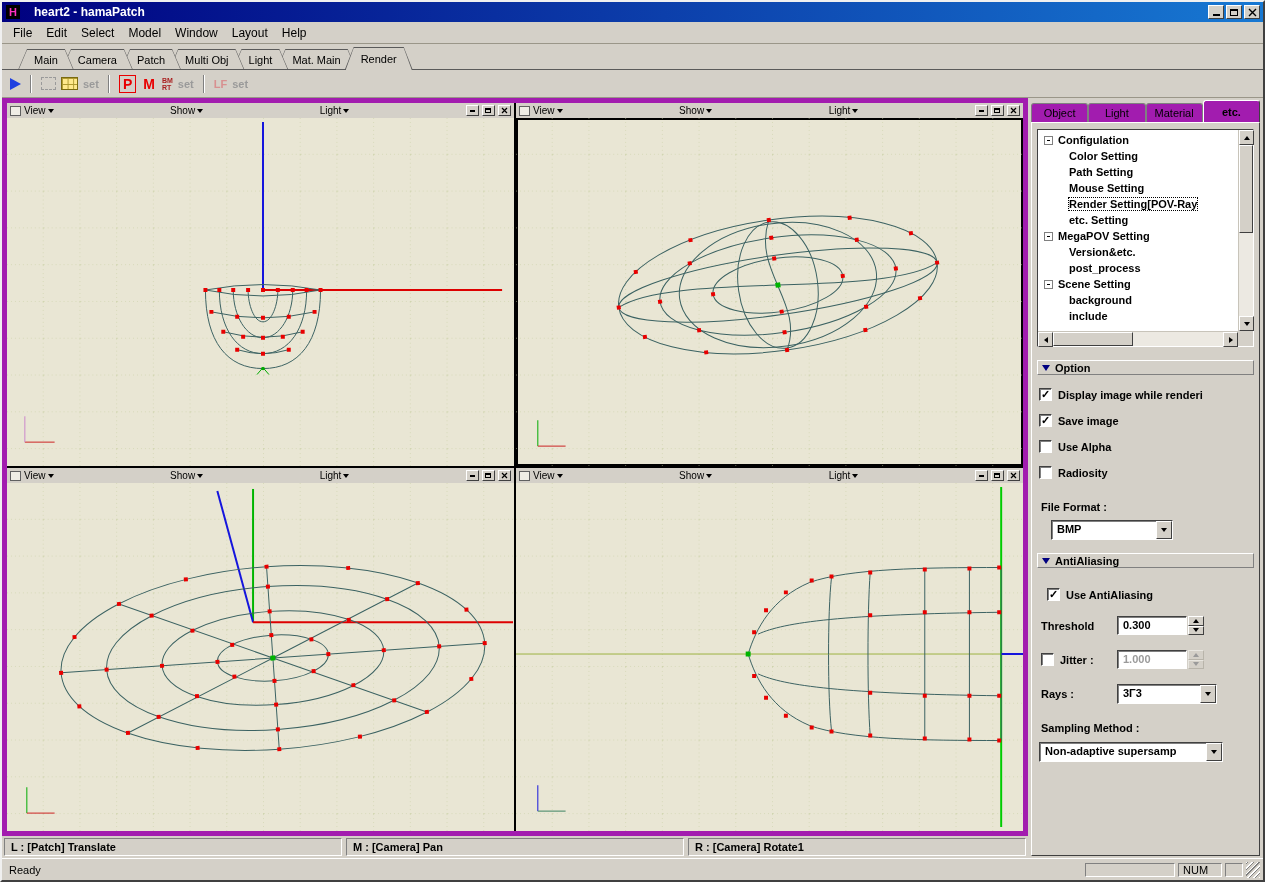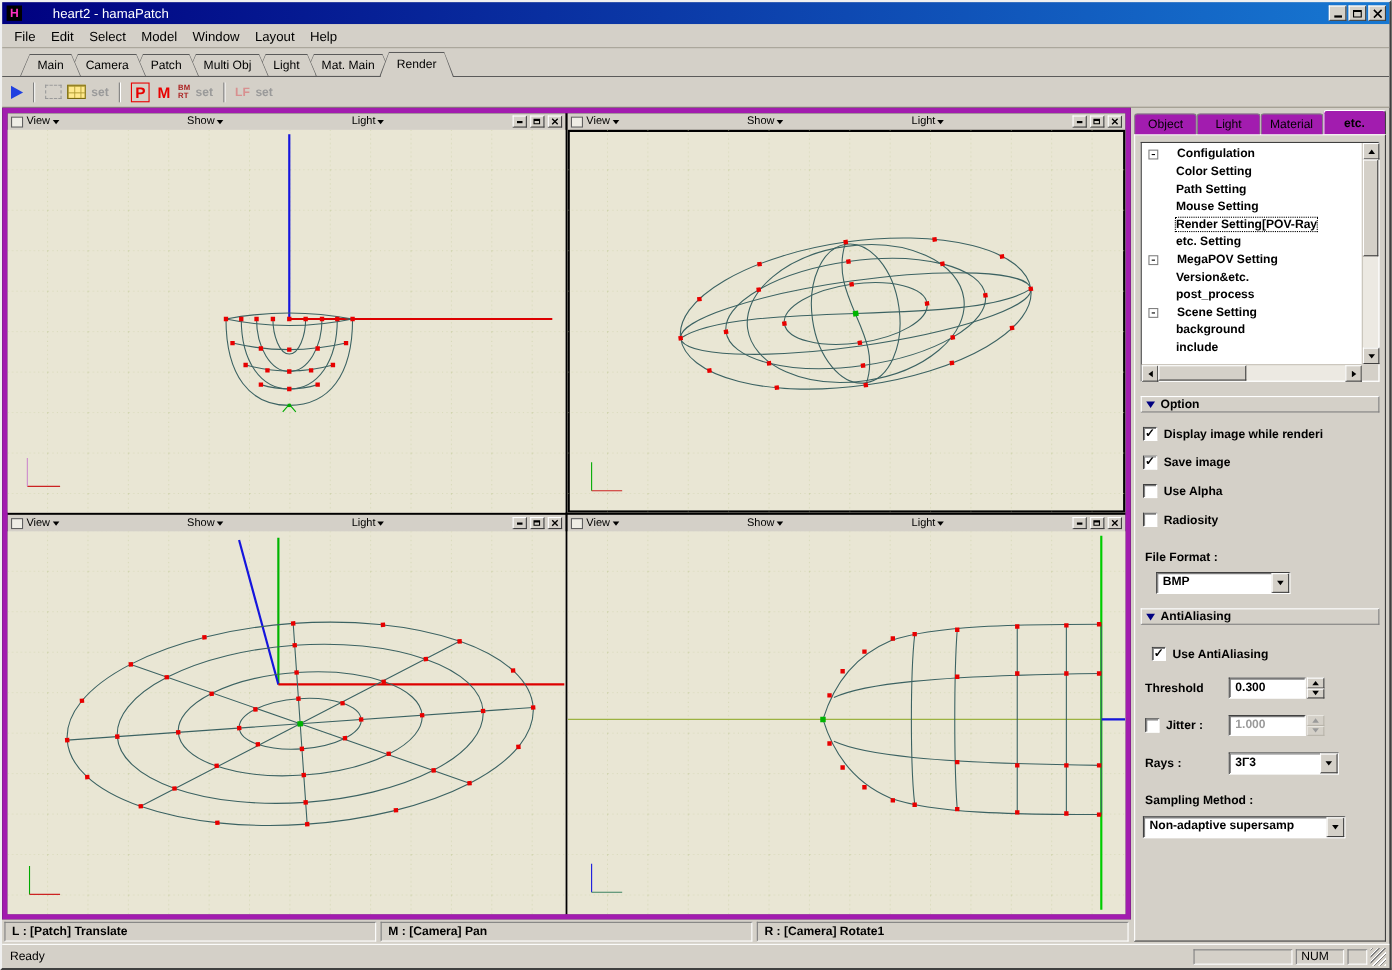--- a/index.html
+++ b/index.html
@@ -10,21 +10,21 @@
     background:#D4D0C8; overflow:hidden;
   }
   .window { width:1265px; height:882px; display:flex; flex-direction:column;
     background:#D4D0C8; border:2px solid; border-color:#f0f0f0 #404040 #404040 #f0f0f0; }
 
   
   .titlebar { height:20px; flex:none; background:linear-gradient(90deg,#000080,#1778d2);
     display:flex; align-items:center; padding:0 3px 0 4px; }
   .app-icon { width:14px; height:14px; background:#000; color:#ff30c0; font-weight:bold;
     font-size:11px; line-height:14px; text-align:center; flex:none; }
-  .title-text { color:#fff; font-weight:normal; font-size:12px; margin-left:16px; flex:1;
+  .title-text { color:#fff; font-weight:bold; font-size:12px; margin-left:2px; flex:1;
     white-space:nowrap; overflow:hidden;padding-left:12px; }
   .tb-btn { width:16px; height:14px; background:#D4D0C8; border:1px solid;
     border-color:#fff #404040 #404040 #fff; margin-left:2px; flex:none;
     display:flex; align-items:flex-end; justify-content:center; position:relative; }
   .ico-minbar { width:7px; height:2px; background:#000; margin-bottom:2px; }
   .ico-maxbox { width:8px; height:7px; border:1px solid #000; border-top:2px solid #000; margin:0 auto 2px; }
   .ico-x { position:absolute; left:3px; top:2px; }
 
   
   .menubar { height:22px; flex:none; display:flex; align-items:center; padding-left:4px;
@@ -101,21 +101,21 @@
     border-color:#fff #404040 transparent #fff; }
   .sp-body { flex:1; border:1px solid; border-color:#fff #404040 #404040 #fff;
     padding:6px 5px 4px 5px; display:flex; flex-direction:column; overflow:hidden; min-height:0; }
 
   .tree-box { height:218px; flex:none; position:relative; background:#fff;
     border:1px solid; border-color:#404040 #fff #fff #404040; }
   .tree-list { position:absolute; left:0; top:0; right:15px; bottom:15px;
     overflow:hidden; padding:2px 0 0 4px; }
   .tree-row { height:16px; display:flex; align-items:center; white-space:nowrap; font-weight:bold; }
   .tree-row.child { padding-left:27px; }
-  .tree-row.root { padding-left:2px;gap:12px; }
+  .tree-row.root { padding-left:2px; }
   .expander { width:9px; height:9px; border:1px solid #808080; background:#fff;
     position:relative; margin-right:5px; flex:none; }
   .expander::after { content:""; position:absolute; left:2px; right:2px; top:3px; height:1px; background:#000; }
   .tree-row.selected .tlabel { outline:1px dotted #000; }
   .vscroll { position:absolute; right:0; top:0; bottom:15px; width:15px;
     background:#ece9e2; display:flex; flex-direction:column; border-left:1px solid #c8c4ba; }
   .hscroll { position:absolute; left:0; bottom:0; right:15px; height:15px;
     background:#ece9e2; display:flex; border-top:1px solid #c8c4ba; }
   .corner { position:absolute; right:0; bottom:0; width:15px; height:15px; background:#D4D0C8; }
   .sbtn { width:15px; height:15px; flex:none; background:#D4D0C8; border:1px solid;

